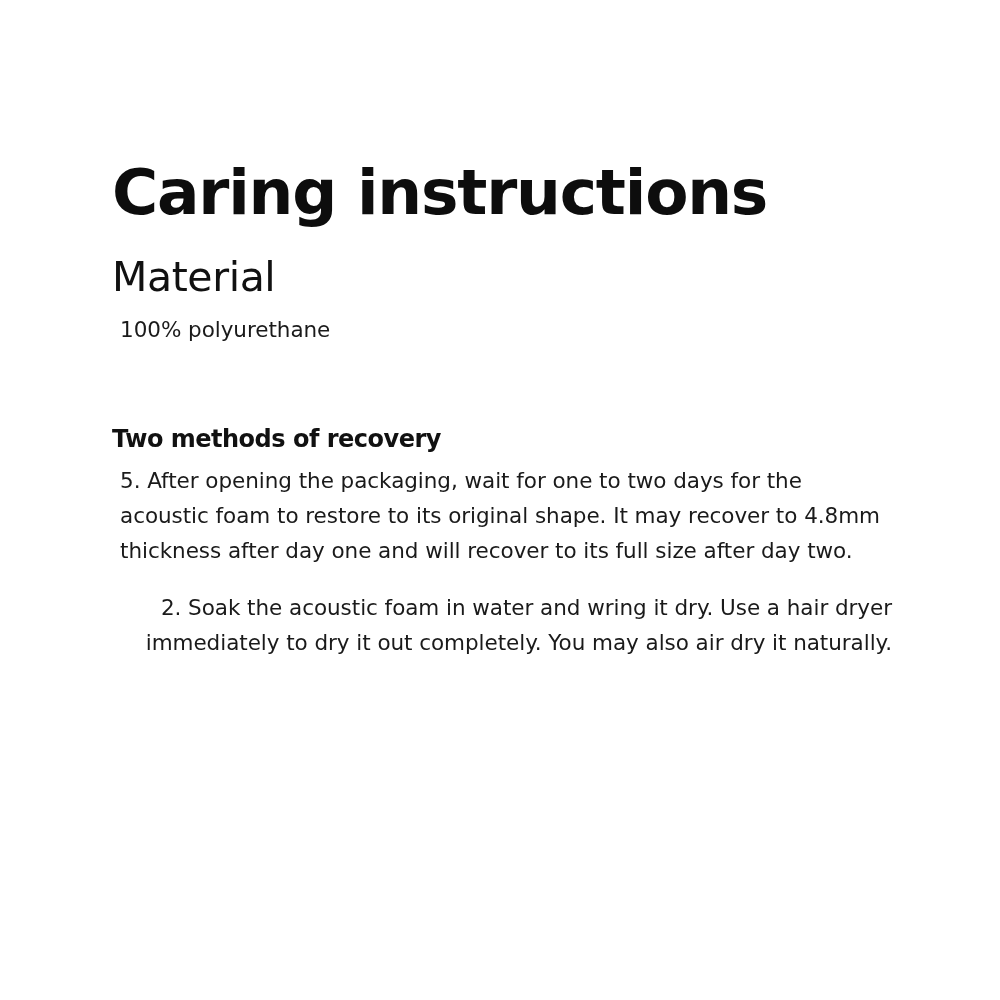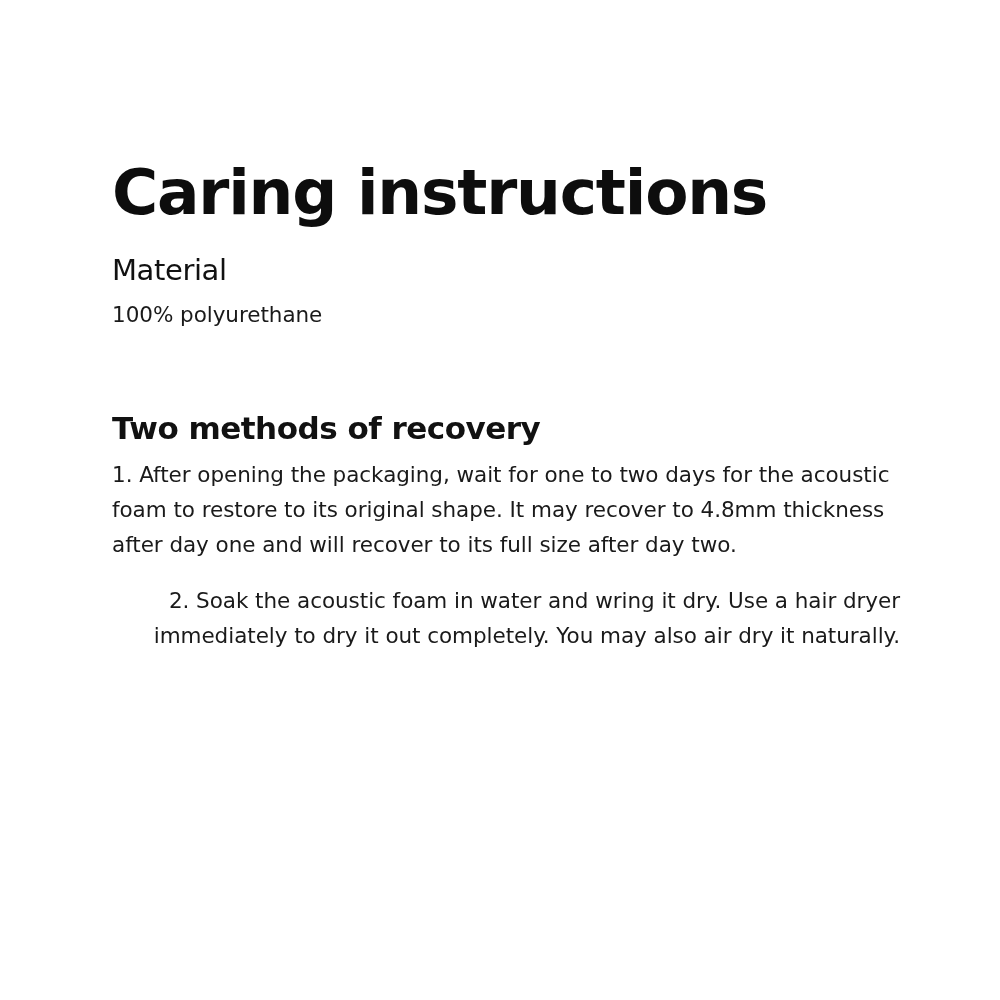--- a/index.html
+++ b/index.html
@@ -29,38 +29,38 @@
     letter-spacing: -1.2px;
     margin: 0 0 26px 0;
     color: #0d0d0d;
   }
   .section {
     margin: 0 0 16px 0;
   }
   .section-heading {
     font-family: "DejaVu Sans", sans-serif;
     font-weight: 400;
-    font-size: 29px;
+    font-size: 41px;
     line-height: 1.25;
     letter-spacing: -0.4px;
     margin: 0 0 10px 0;
     color: #111111;
   }
   .section-heading.bold {
     font-weight: 700;
-    font-size: 31px;
+    font-size: 24px;
     letter-spacing: -0.5px;
   }
   .body-text {
     font-family: "DejaVu Sans", sans-serif;
     font-weight: 400;
     font-size: 21.5px;
     line-height: 1.62;
     letter-spacing: -0.05px;
-    margin: 0;
+    margin: 8px;
     color: #1a1a1a;
     max-width: 800px;
   }
   .body-text + .body-text {
     margin-top: 22px;
     text-align: right;
   }
   .gap-m { height: 26px; }
   .gap-l { height: 34px; }
 </style>
@@ -76,17 +76,17 @@
     <p class="body-text">100% polyurethane</p>
   </div>
 
   <div class="gap-m"></div>
 
 
   <div class="gap-l"></div>
 
   <div class="section">
     <h2 class="section-heading bold">Two methods of recovery</h2>
-    <p class="body-text">1. After opening the packaging, wait for one to two days for the acoustic foam to restore to its original shape. It may recover to 4.8mm thickness after day one and will recover to its full size after day two.</p>
+    <p class="body-text">5. After opening the packaging, wait for one to two days for the acoustic foam to restore to its original shape. It may recover to 4.8mm thickness after day one and will recover to its full size after day two.</p>
     <p class="body-text">2. Soak the acoustic foam in water and wring it dry. Use a hair dryer immediately to dry it out completely. You may also air dry it naturally.</p>
   </div>
 
 </div>
 
 </body></html>

